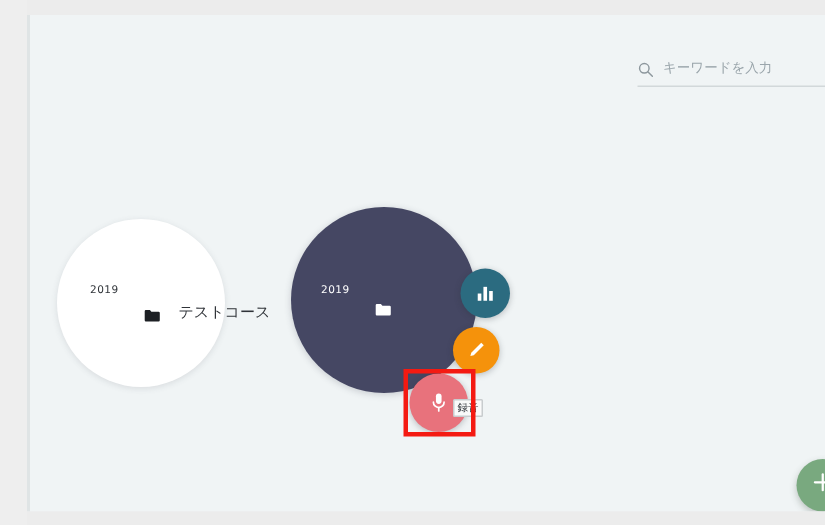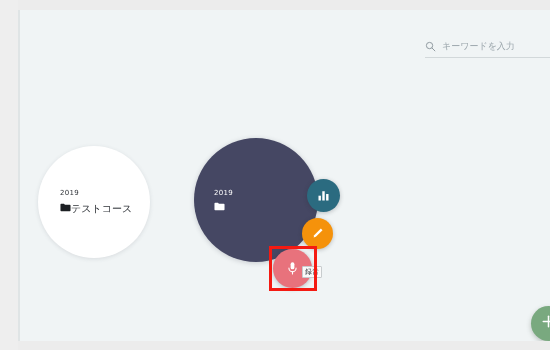--- a/index.html
+++ b/index.html
@@ -92,23 +92,24 @@
     line-height: 1.25;
   }
   .bubble-year {
     font-size: 7px;
     letter-spacing: 0.3px;
     display: block;
     margin-bottom: 5px;
   }
   .bubble-title-row {
     display: flex;
-    align-items: flex-start;
-    gap: 0;
+    align-items: flex-end;
+    gap: 12px;
     white-space: nowrap;
+    margin-left: 36px;
   }
   .folder-icon {
     width: 11px;
     height: 9px;
     flex: 0 0 auto;
     display: block;
   }
   .bubble-title {
     font-size: 10px;
   }

